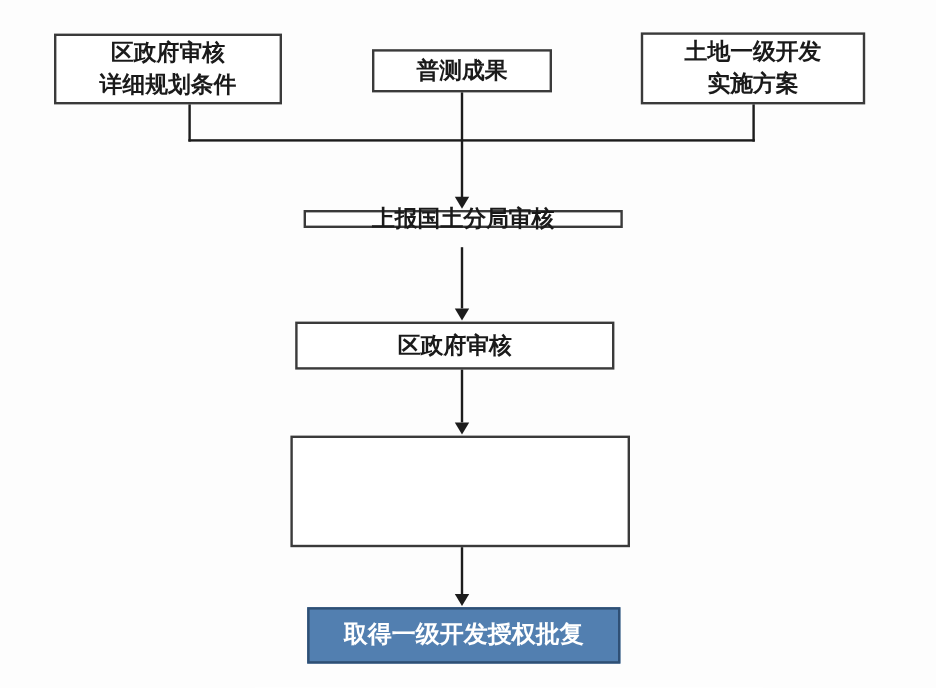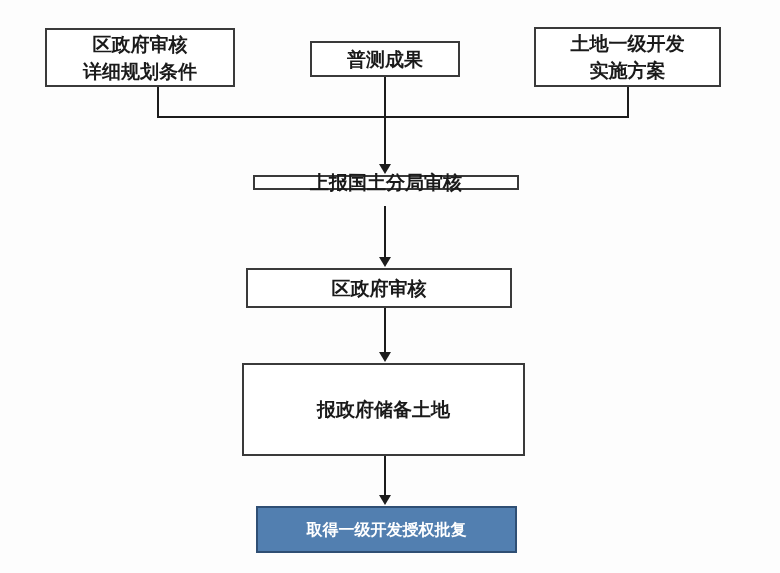--- a/index.html
+++ b/index.html
@@ -36,21 +36,21 @@
     text-align: center;
     font-weight: bold;
     font-size: 19px;
     line-height: 27px;
     color: var(--text);
   }
   .node.highlight {
     background: var(--highlight-fill);
     border: 2px solid var(--highlight-border);
     color: var(--highlight-text);
-    font-size: 16px;
+    font-size: 20px;
   }
   .vline, .hline {
     position: absolute;
     background: var(--line);
   }
   .vline { width: 2px; }
   .hline { height: 2px; }
   .arrowhead {
     position: absolute;
     width: 0;
@@ -94,21 +94,20 @@
   <div class="arrowhead" style="left:379px; top:257px;"></div>
 
   <div class="node" style="left:246px; top:268px; width:266px; height:40px;">
     <span>区政府审核</span>
   </div>
 
   <div class="vline" style="left:384px; top:308px; height:44px;"></div>
   <div class="arrowhead" style="left:379px; top:352px;"></div>
 
   <div class="node" style="left:242px; top:363px; width:283px; height:93px; line-height:29px;">
-    <span>报政府储备土地</span>
   </div>
 
   <div class="vline" style="left:384px; top:456px; height:39px;"></div>
   <div class="arrowhead" style="left:379px; top:495px;"></div>
 
   <div class="node highlight" style="left:256px; top:506px; width:261px; height:47px;">
     <span>取得一级开发授权批复</span>
   </div>
 
 </div>

